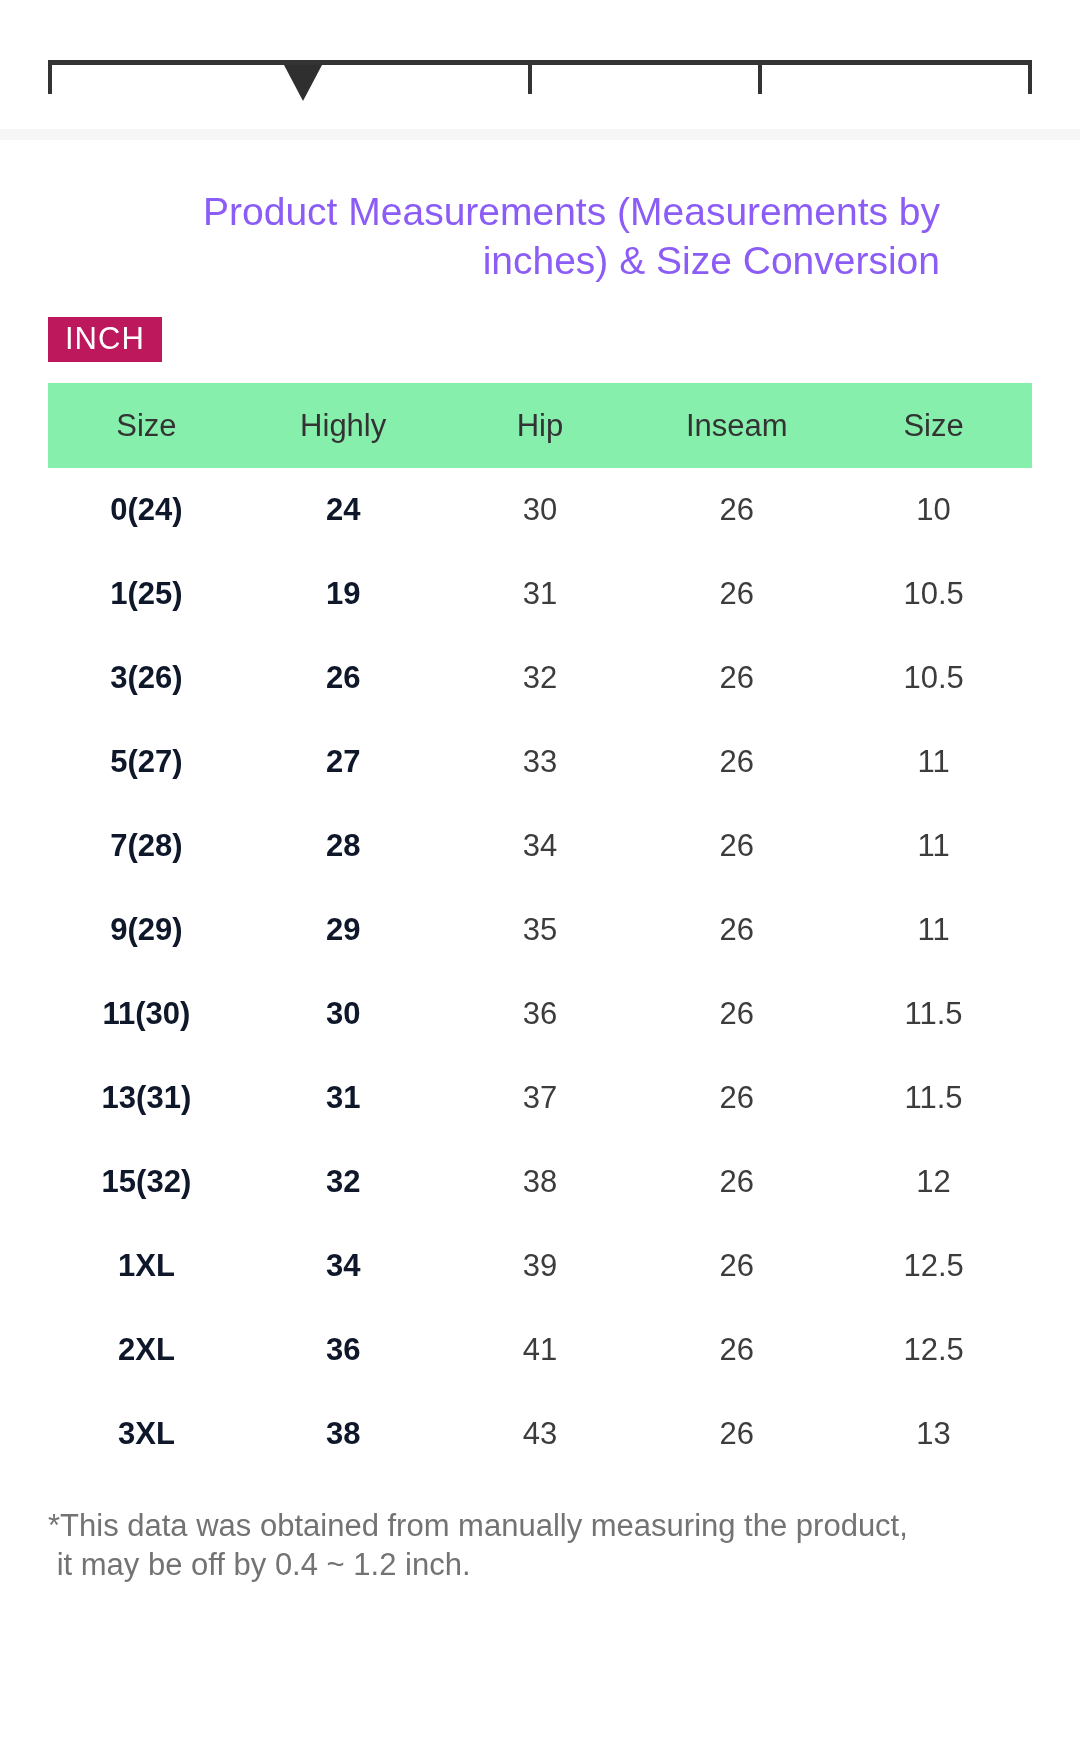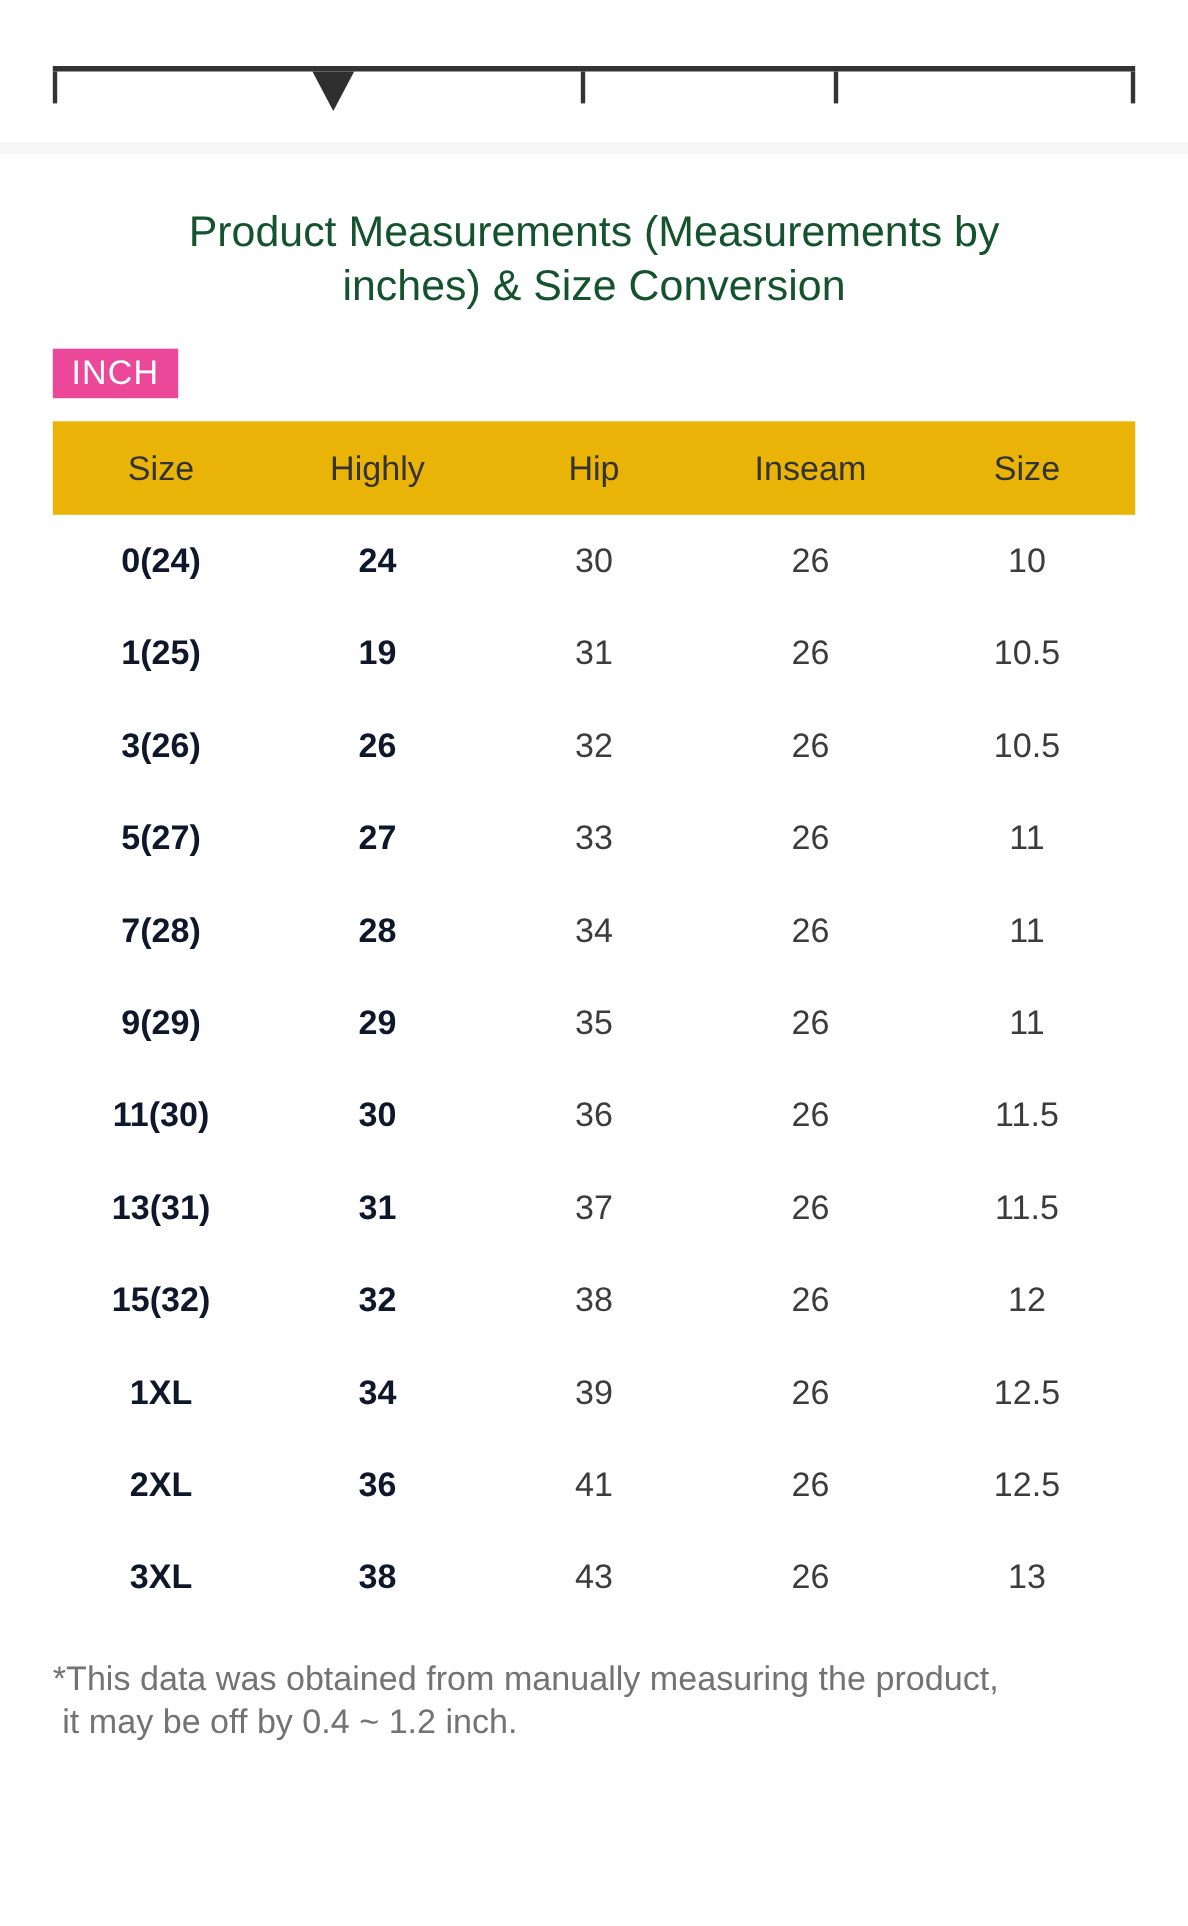--- a/index.html
+++ b/index.html
@@ -56,51 +56,51 @@
   .scale-label.pos-end { right: 0; text-align: right; }
 
   
   .section-divider { height: 11px; background: #f6f6f6; }
 
   
   .measure-section { padding: 0 48px 0 48px; }
   .measure-title {
     max-width: 800px;
     margin: 47px auto 0 auto;
-    text-align: center;
+    text-align: right;
     font-size: 39px;
     line-height: 1.26;
     font-weight: 400;
-    color: #14532d;
+    color: #8b5cf6;
   }
   .inch-badge {
     display: inline-block;
     margin-top: 32px;
-    background: #ec4899;
+    background: #be185d;
     color: #fff;
     font-size: 31px;
     line-height: 1.1;
     padding: 5px 17px 6px 17px;
     letter-spacing: 1px;
     border: 0;
     font-family: inherit;
   }
   .size-table { margin-top: 21px; }
   .t-row {
     display: grid;
     grid-template-columns: repeat(5, 1fr);
     height: 84px;
     align-items: center;
     text-align: center;
     font-size: 31px;
     color: #3c3c3c;
   }
   .t-row.head {
     height: 85px;
-    background: #eab308;
+    background: #86efac;
     color: #333;
   }
   .t-row:not(.head) .col-0,
   .t-row:not(.head) .col-1 {
     font-weight: 700;
     color: #0f172a;
   }
   .footnote {
     margin-top: 30px;
     font-size: 31px;

